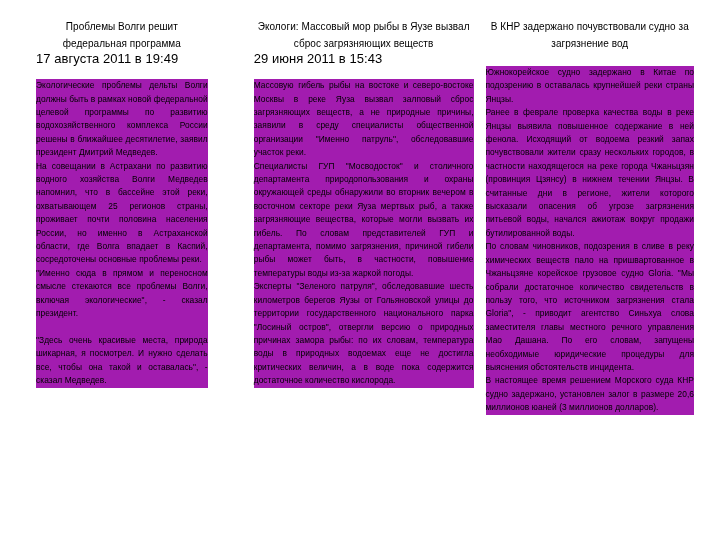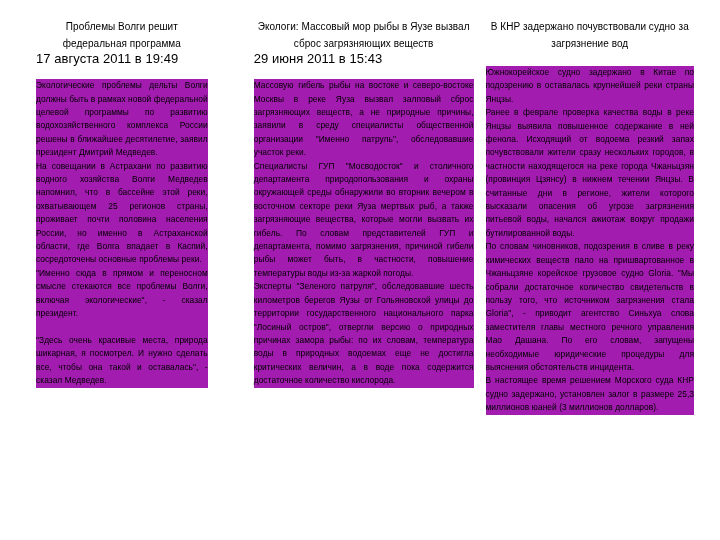--- a/index.html
+++ b/index.html
@@ -117,17 +117,17 @@
   </div>
 
   <div class="column col-3">
     <div class="article-head">
       <p class="headline">В КНР задержано почувствовали судно за загрязнение вод</p>
     </div>
     <div class="body-block tint">
       <p class="para">Южнокорейское судно задержано в Китае по подозрению в оставалась крупнейшей реки страны Янцзы.</p>
       <p class="para">Ранее в феврале проверка качества воды в реке Янцзы выявила повышенное содержание в ней фенола. Исходящий от водоема резкий запах почувствовали жители сразу нескольких городов, в частности находящегося на реке города Чжаньцзян (провинция Цзянсу) в нижнем течении Янцзы. В считанные дни в регионе, жители которого высказали опасения об угрозе загрязнения питьевой воды, начался ажиотаж вокруг продажи бутилированной воды.</p>
       <p class="para">По словам чиновников, подозрения в сливе в реку химических веществ пало на пришвартованное в Чжаньцзяне корейское грузовое судно Gloria. "Мы собрали достаточное количество свидетельств в пользу того, что источником загрязнения стала Gloria", - приводит агентство Синьхуа слова заместителя главы местного речного управления Мао Дашана. По его словам, запущены необходимые юридические процедуры для выяснения обстоятельств инцидента.</p>
-      <p class="para">В настоящее время решением Морского суда КНР судно задержано, установлен залог в размере 25,3 миллионов юаней (3 миллионов долларов).</p>
+      <p class="para">В настоящее время решением Морского суда КНР судно задержано, установлен залог в размере 20,6 миллионов юаней (3 миллионов долларов).</p>
     </div>
   </div>
 
 </div>
 
 </body></html>

